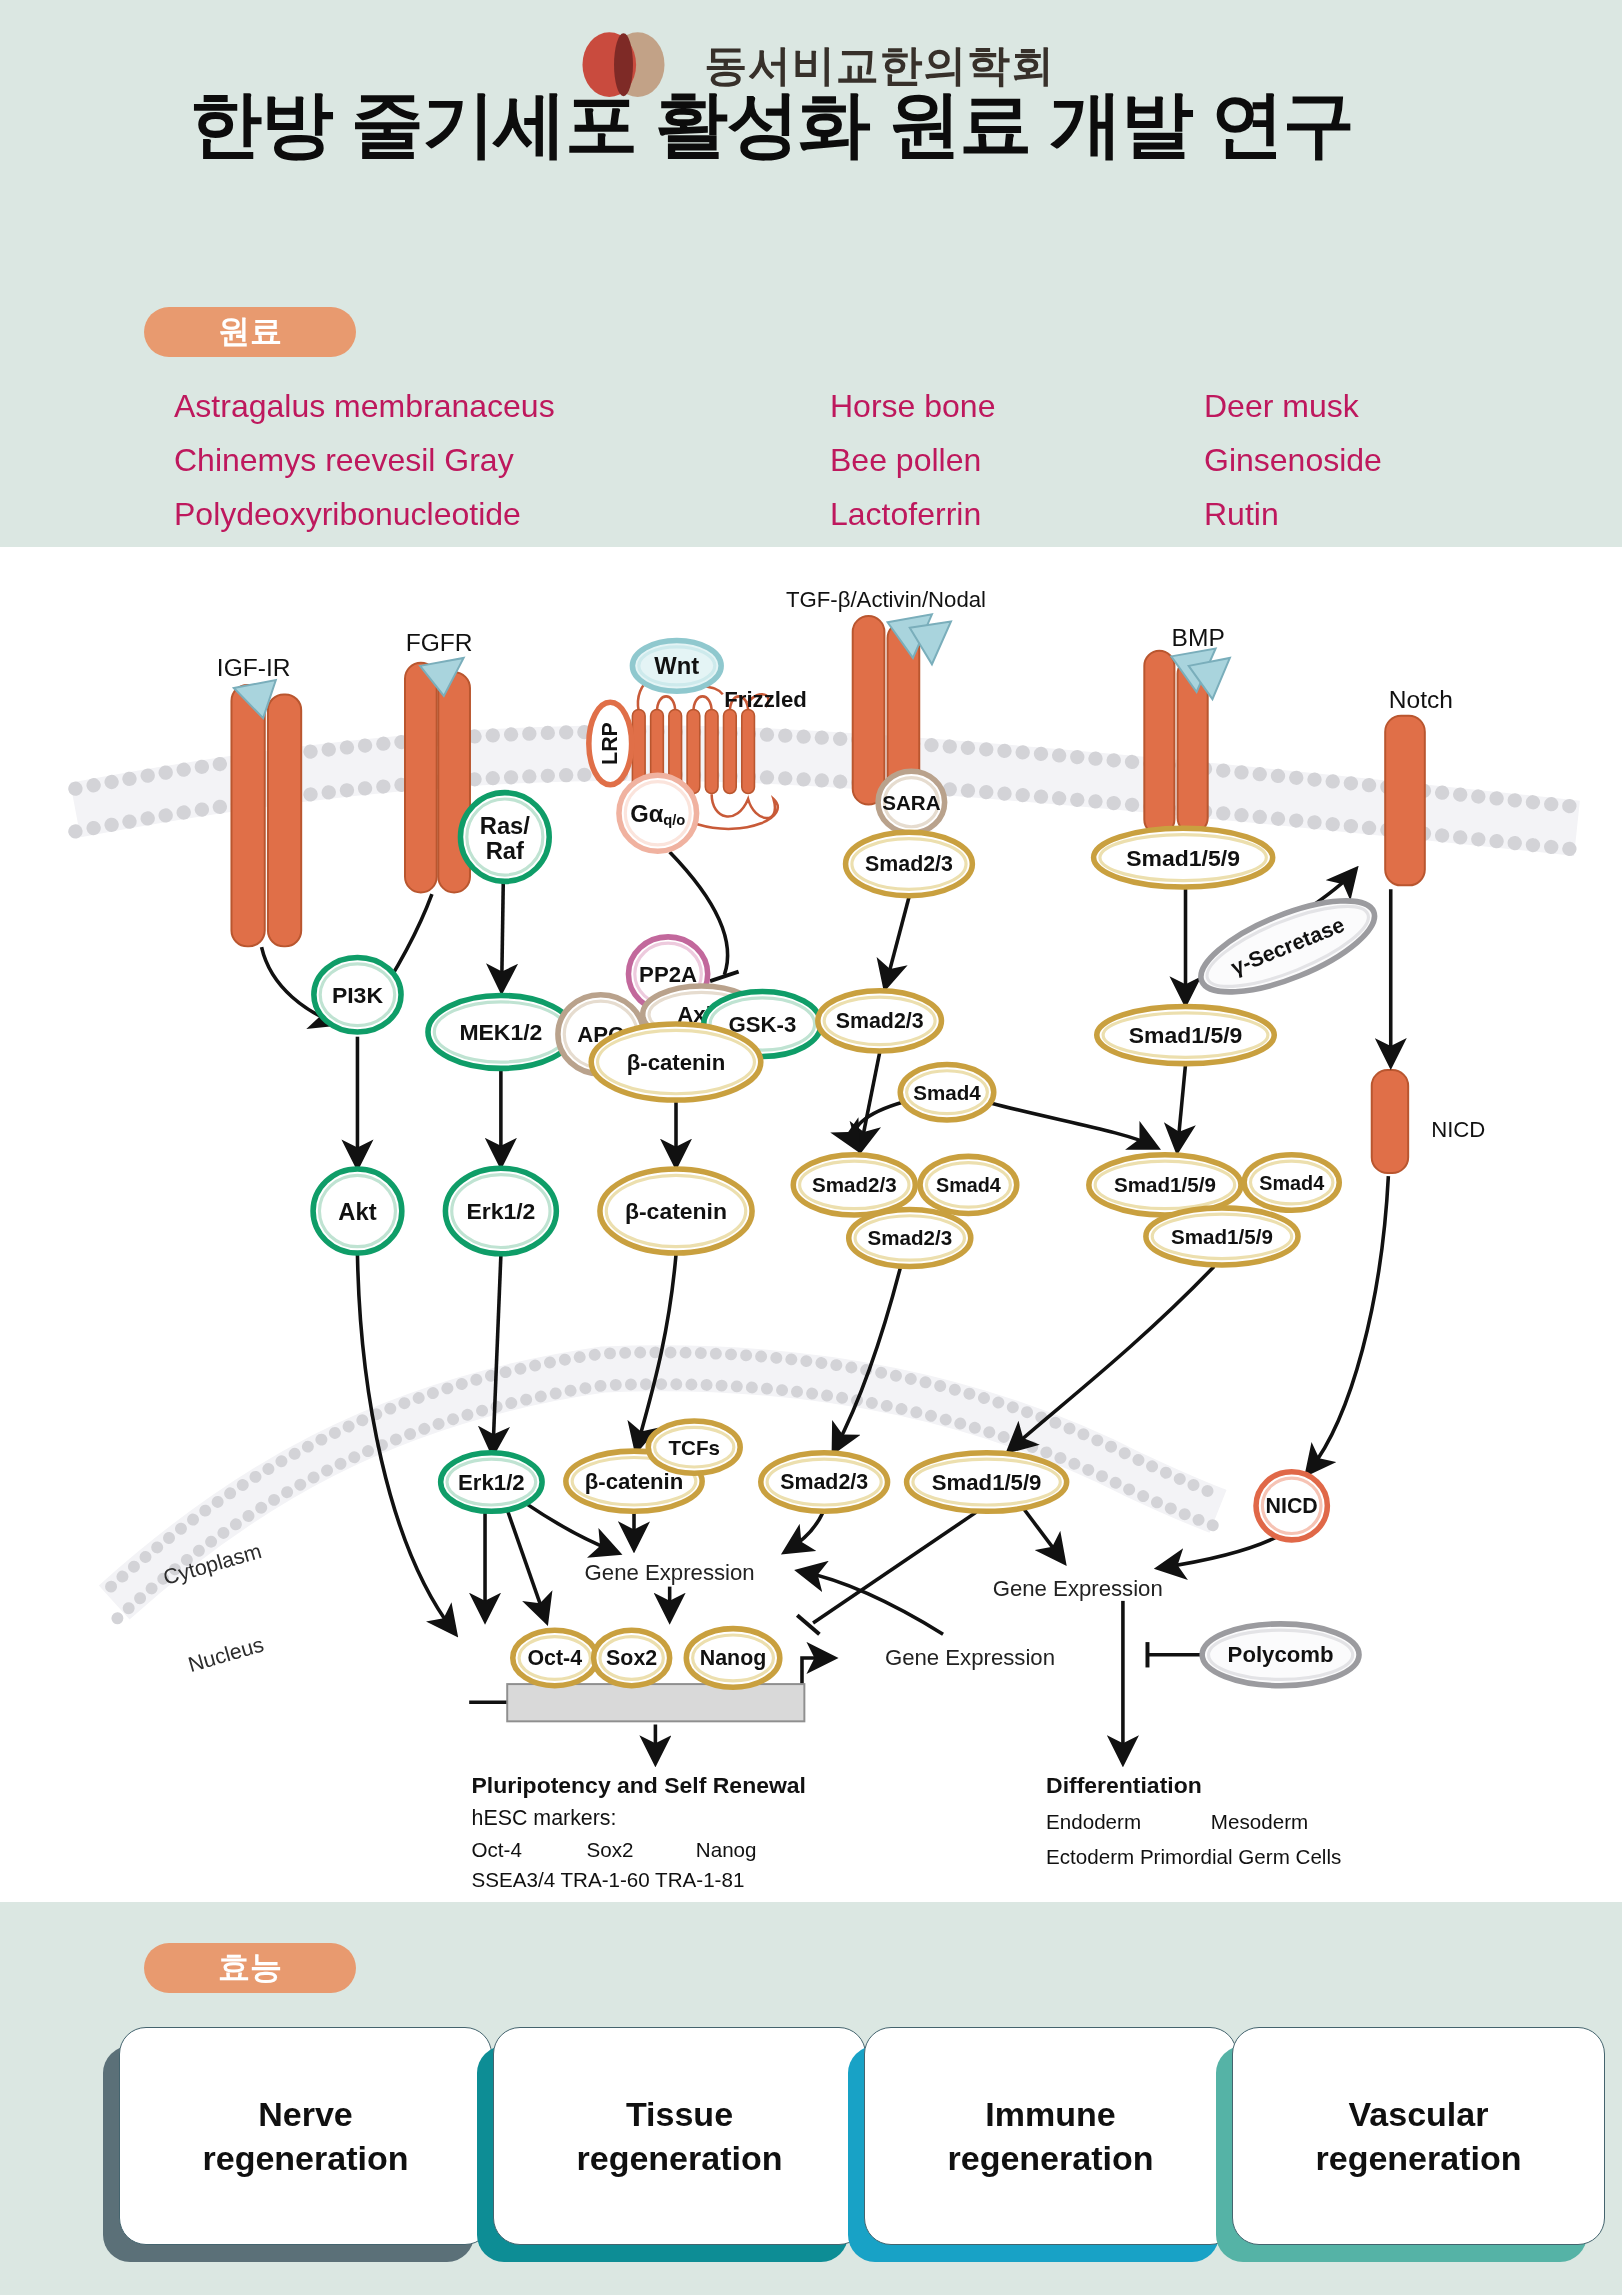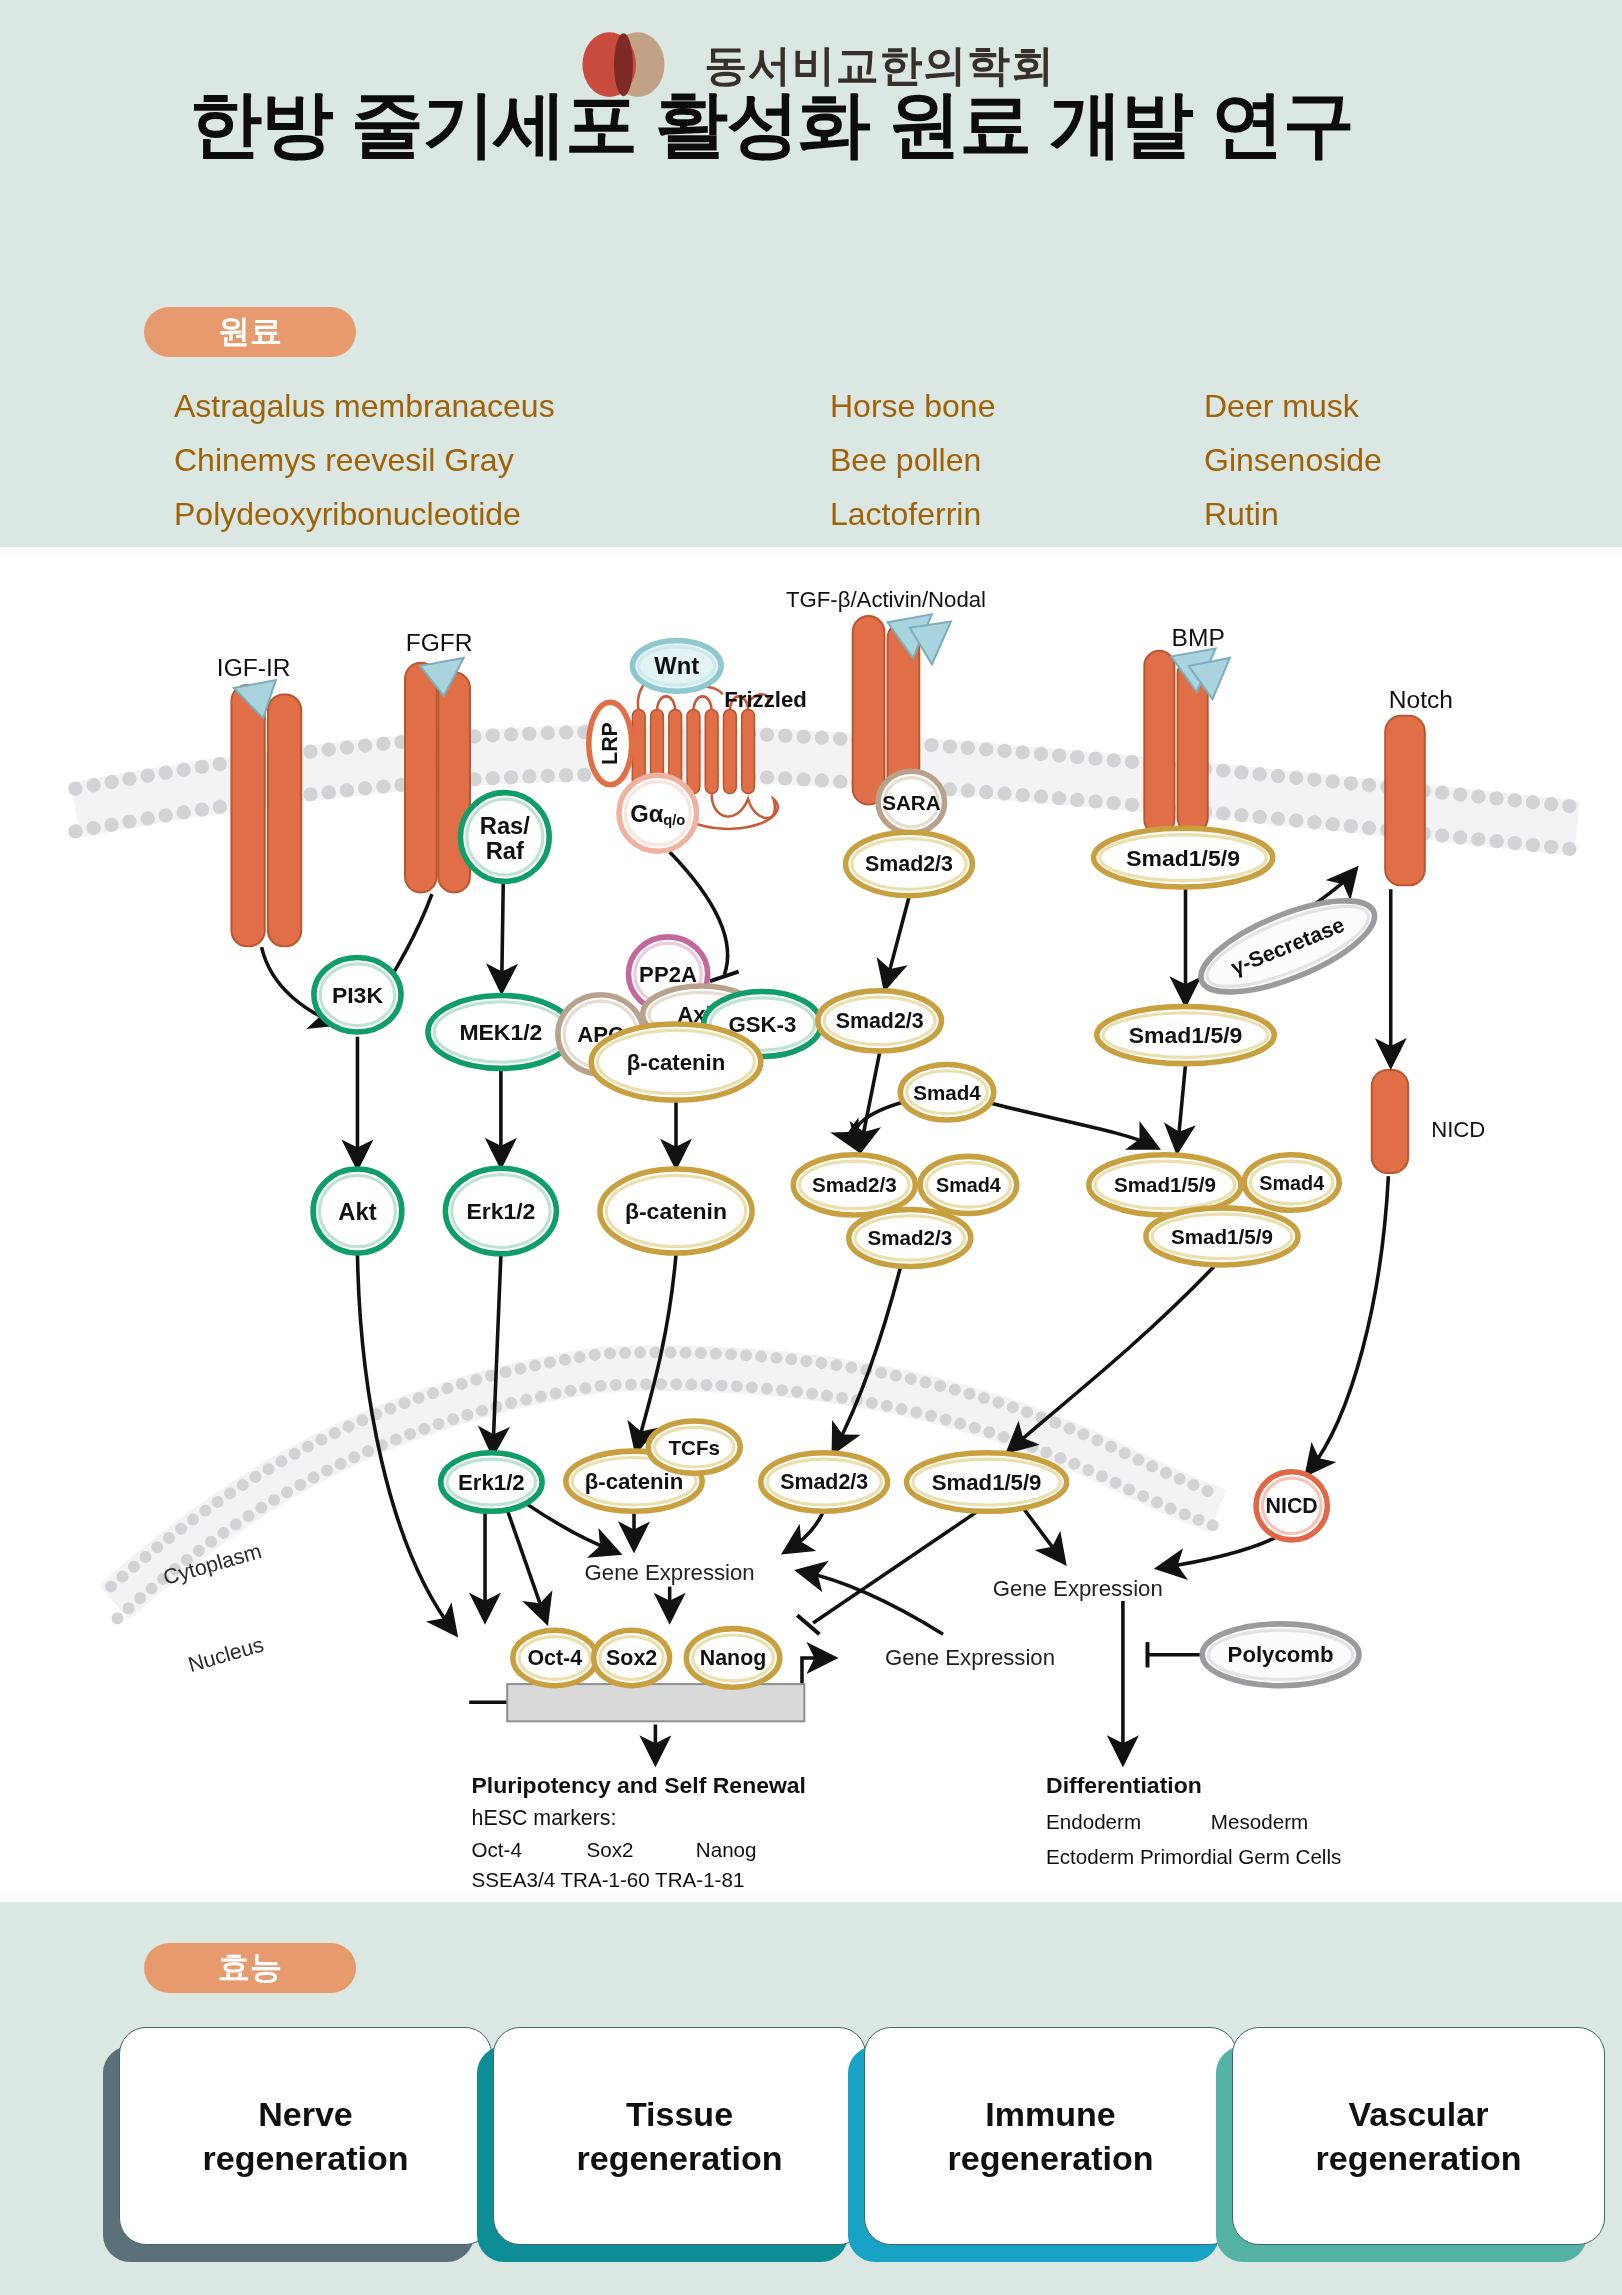--- a/index.html
+++ b/index.html
@@ -4,21 +4,21 @@
 <style>
   html,body{margin:0;padding:0;}
   body{width:1623px;height:2295px;position:relative;font-family:"Liberation Sans",sans-serif;background:#dbe7e2;overflow:hidden;}
   .hdr{position:absolute;left:0;top:0;width:1623px;text-align:center;}
   .society{position:absolute;left:0;top:30px;width:1623px;height:71px;}
   .society-inner{display:inline-flex;align-items:center;gap:25px;}
   .society-name{font-size:43px;font-weight:bold;color:#37302a;letter-spacing:0.8px;}
   .title{position:absolute;left:0;top:76px;width:1543px;text-align:center;font-size:73px;font-weight:900;color:#0c0c0c;letter-spacing:-1.6px;}
   .badge{position:absolute;width:212px;height:50px;border-radius:28.5px;background:#e89a6f;color:#fff;
          font-size:32px;font-weight:bold;display:flex;align-items:center;justify-content:center;}
-  .ing-col{position:absolute;font-size:32px;color:#a16207;line-height:54px;white-space:pre-line;}
+  .ing-col{position:absolute;font-size:32px;color:#be185d;line-height:54px;white-space:pre-line;}
   .panel{position:absolute;left:0;top:547px;width:1623px;height:1355px;background:#ffffff;}
   .fx-box{position:absolute;width:371px;height:216px;}
   .fx-shadow{position:absolute;left:-16px;top:19px;width:100%;height:100%;border-radius:27px;}
   .fx-face{position:absolute;left:0;top:0;width:100%;height:100%;background:#fff;border:1.6px solid #44646e;border-radius:27px;
            display:flex;flex-direction:column;align-items:center;justify-content:center;font-size:34px;font-weight:bold;color:#101010;line-height:1.3;text-align:center;}
   svg text{font-family:"Liberation Sans",sans-serif;}
 </style>
 </head>
 <body>
 

